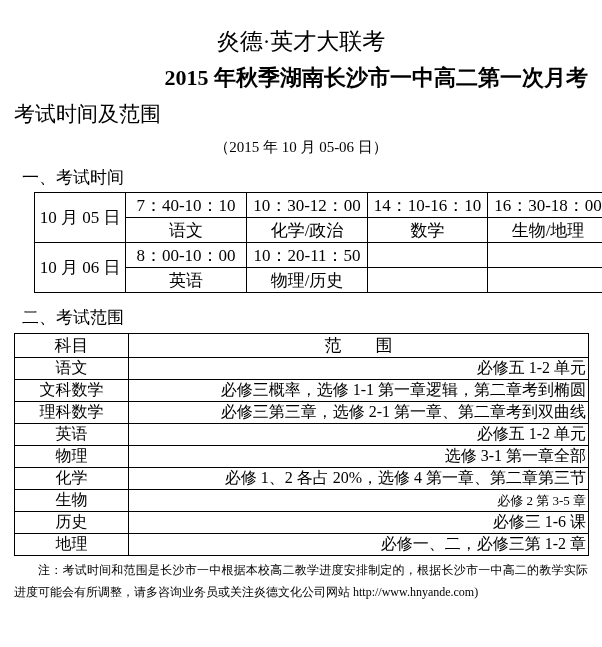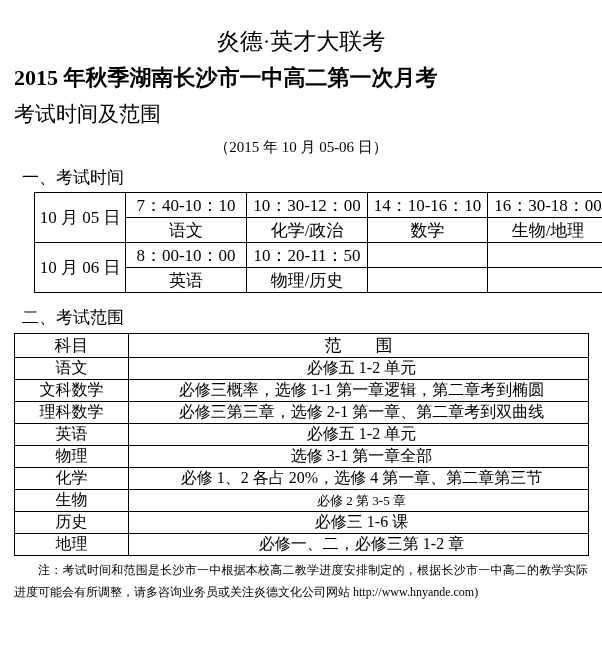--- a/index.html
+++ b/index.html
@@ -6,38 +6,38 @@
   html, body { margin: 0; padding: 0; background: #ffffff; }
   body {
     width: 602px; height: 647px;
     font-family: "Liberation Serif", "DejaVu Serif", serif;
     color: #000;
     overflow: hidden;
   }
   .page { width: 602px; height: 647px; padding: 0 14px; }
 
   .title-main   { text-align: center; font-size: 23px; font-weight: normal; margin: 0; padding-top: 27px; line-height: 30px; }
-  .title-sub    { text-align: left; font-size: 22px; font-weight: bold; margin: 0; margin-top: 6px;  line-height: 29px; }
+  .title-sub    { text-align: right; font-size: 22px; font-weight: bold; margin: 0; margin-top: 6px;  line-height: 29px; }
   .title-scope  { text-align: left; font-size: 21px; font-weight: normal; margin: 0; margin-top: 9px; line-height: 27px; }
   .title-date   { text-align: center; font-size: 15px; margin: 0; margin-top: 9px; line-height: 20px; }
 
   .section-heading { font-size: 17px; margin: 0 0 0 8px; line-height: 22px; }
   .section-heading.first  { margin-top: 10px; }
   .section-heading.second { margin-top: 14px; }
 
   table { border-collapse: collapse; table-layout: fixed; width: 574px; }
   td, th { border: 1px solid #000; text-align: center; vertical-align: middle; padding: 0 2px; overflow: hidden; white-space: nowrap; }
 
   .time-table { margin-top: 3px; margin-left: 20px; }
   .time-table td { font-size: 17px; height: 25px; }
 
   .range-table { margin-top: 4px; }
   .range-table th { font-size: 17px; font-weight: normal; height: 22px; }
   .range-table td { font-size: 16px; height: 21px; }
-  .range-table td.range-cell { text-align: center; padding-left: 8px; }
+  .range-table td.range-cell { text-align: right; padding-left: 8px; }
   .range-table td.small-text { font-size: 13px; }
 
   .footer-note {
     margin: 3px 0 0 0;
     font-size: 12px;
     line-height: 22px;
     text-indent: 2em;
     text-align: justify;
     word-break: break-all;
   }

